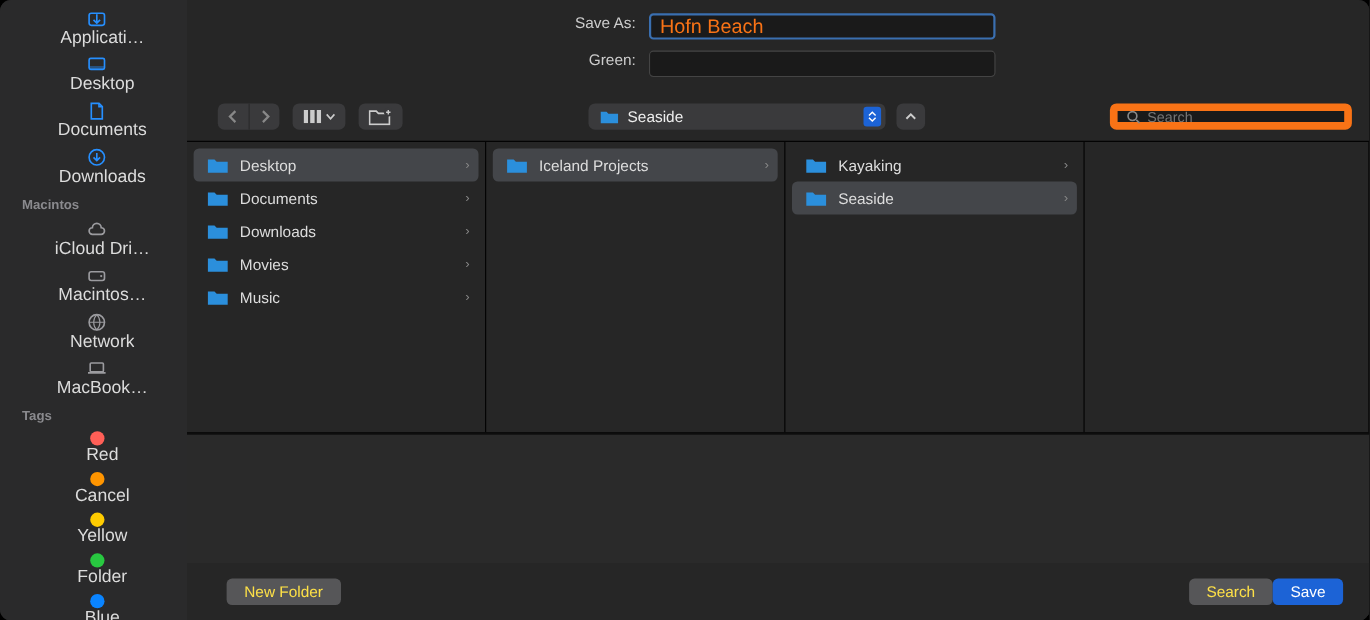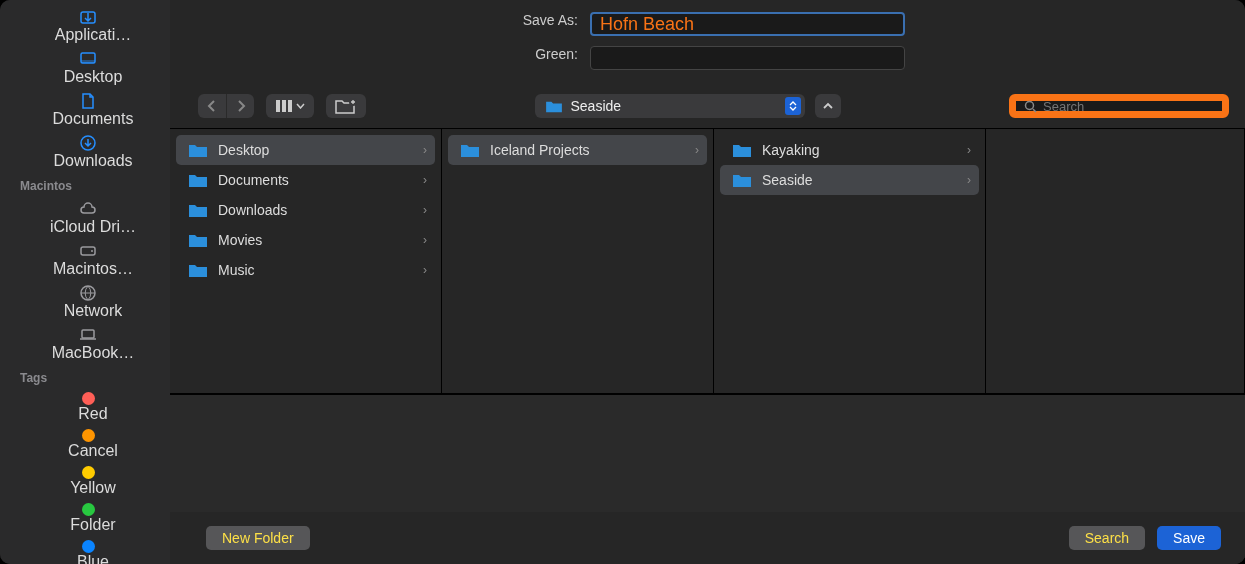--- a/index.html
+++ b/index.html
@@ -55,21 +55,21 @@
   .col-item .itext { flex: 1; }
   .col-item .chev { color: #888; font-size: 12px; }
   .lower-blank { height: 170px; background: #2a2a2a; border-top: 1px solid #000; }
   
   
   .bottom-bar { position: absolute; bottom: 0; left: 170px; right: 0; height: 52px; display: flex; align-items: center; padding: 0 24px; background: #262626; }
   .btn { height: 24px; padding: 0 16px; border-radius: 5px; font-size: 14px; display: flex; align-items: center; cursor: default; }
   .btn-gray { background: #565658; color: #fde047; margin-left: 12px; }
   .btn-blue { background: #1c63d6; color: #fff; }
   .bottom-bar .spacer { flex: 1; }
-  .bottom-bar .btn + .btn { margin-left: 12px; }
+  .bottom-bar .btn + .btn { }
   
   svg { display: block; }
 </style>
 </head>
 <body>
 
 <div class="window">
 
   <div class="sidebar">
 

